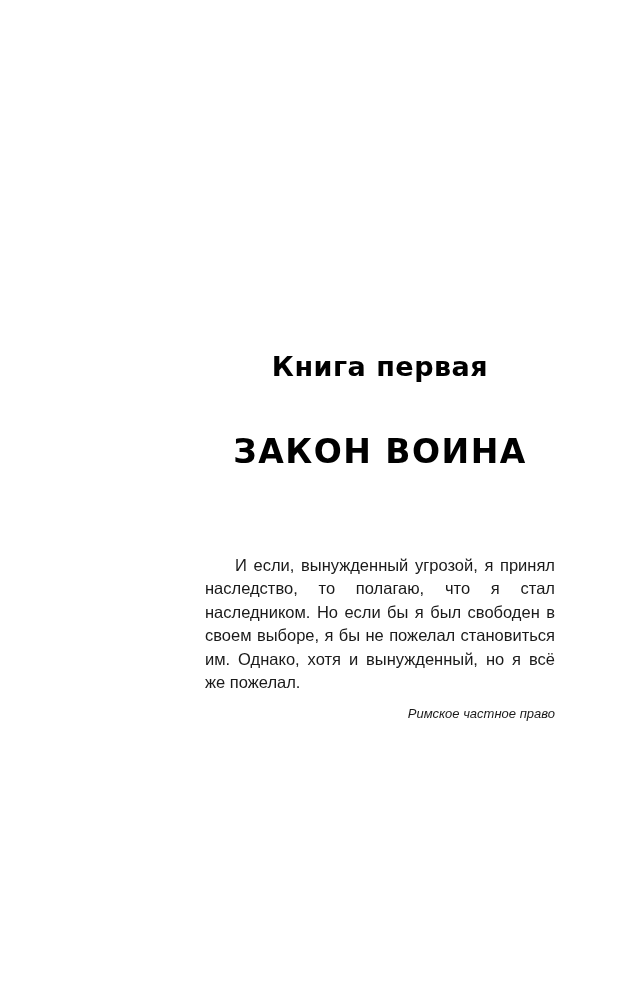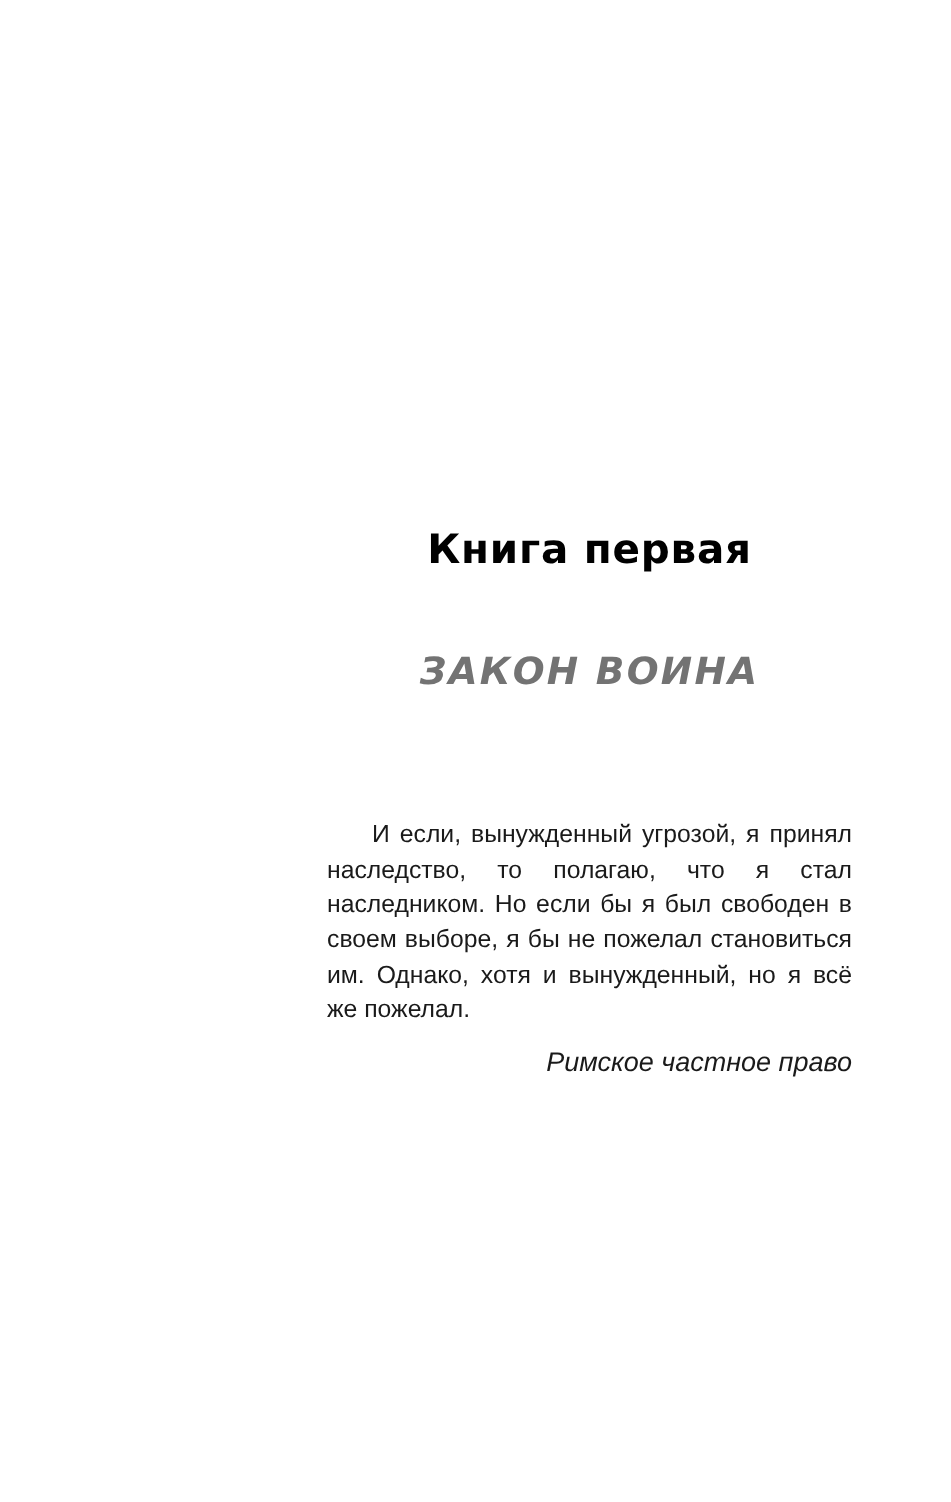--- a/index.html
+++ b/index.html
@@ -21,46 +21,45 @@
     position: relative;
     width: 634px;
     height: 1001px;
     background: #ffffff;
     box-sizing: border-box;
   }
 
   
   .content {
     position: absolute;
-    left: 218px;
+    left: 205px;
     top: 352px;
     width: 350px;
   }
 
   .book-number {
     font-family: "DejaVu Sans", sans-serif;
     font-weight: bold;
     font-size: 27px;
     letter-spacing: 0.5px;
     text-align: center;
     color: #000000;
     line-height: 1.1;
     margin: 0;
   }
 
   .book-title {
     font-family: "DejaVu Sans", sans-serif;
     font-weight: bold;
-    font-size: 25px;
+    font-size: 33px;
     letter-spacing: 1.5px;
     text-align: center;
-    color: #737373;
+    color: #000000;
     line-height: 1.1;
     margin: 52px 0 0 0;
-    font-style: italic;
   }
 
   .epigraph {
     margin: 84px 0 0 0;
     font-family: Liberation Sans, sans-serif;
     font-size: 16.5px;
     line-height: 1.42;
     text-align: justify;
     color: #1a1a1a;
     hyphens: manual;
@@ -68,21 +67,21 @@
 
   .epigraph p {
     margin: 0;
     text-indent: 30px;
   }
 
   .epigraph-source {
     margin-top: 10px;
     text-align: right;
     font-style: italic;
-    font-size: 18px;
+    font-size: 13px;
     color: #1a1a1a;
   }
 </style>
 </head>
 <body>
 
 <div class="page">
 
   <div class="content">
 

